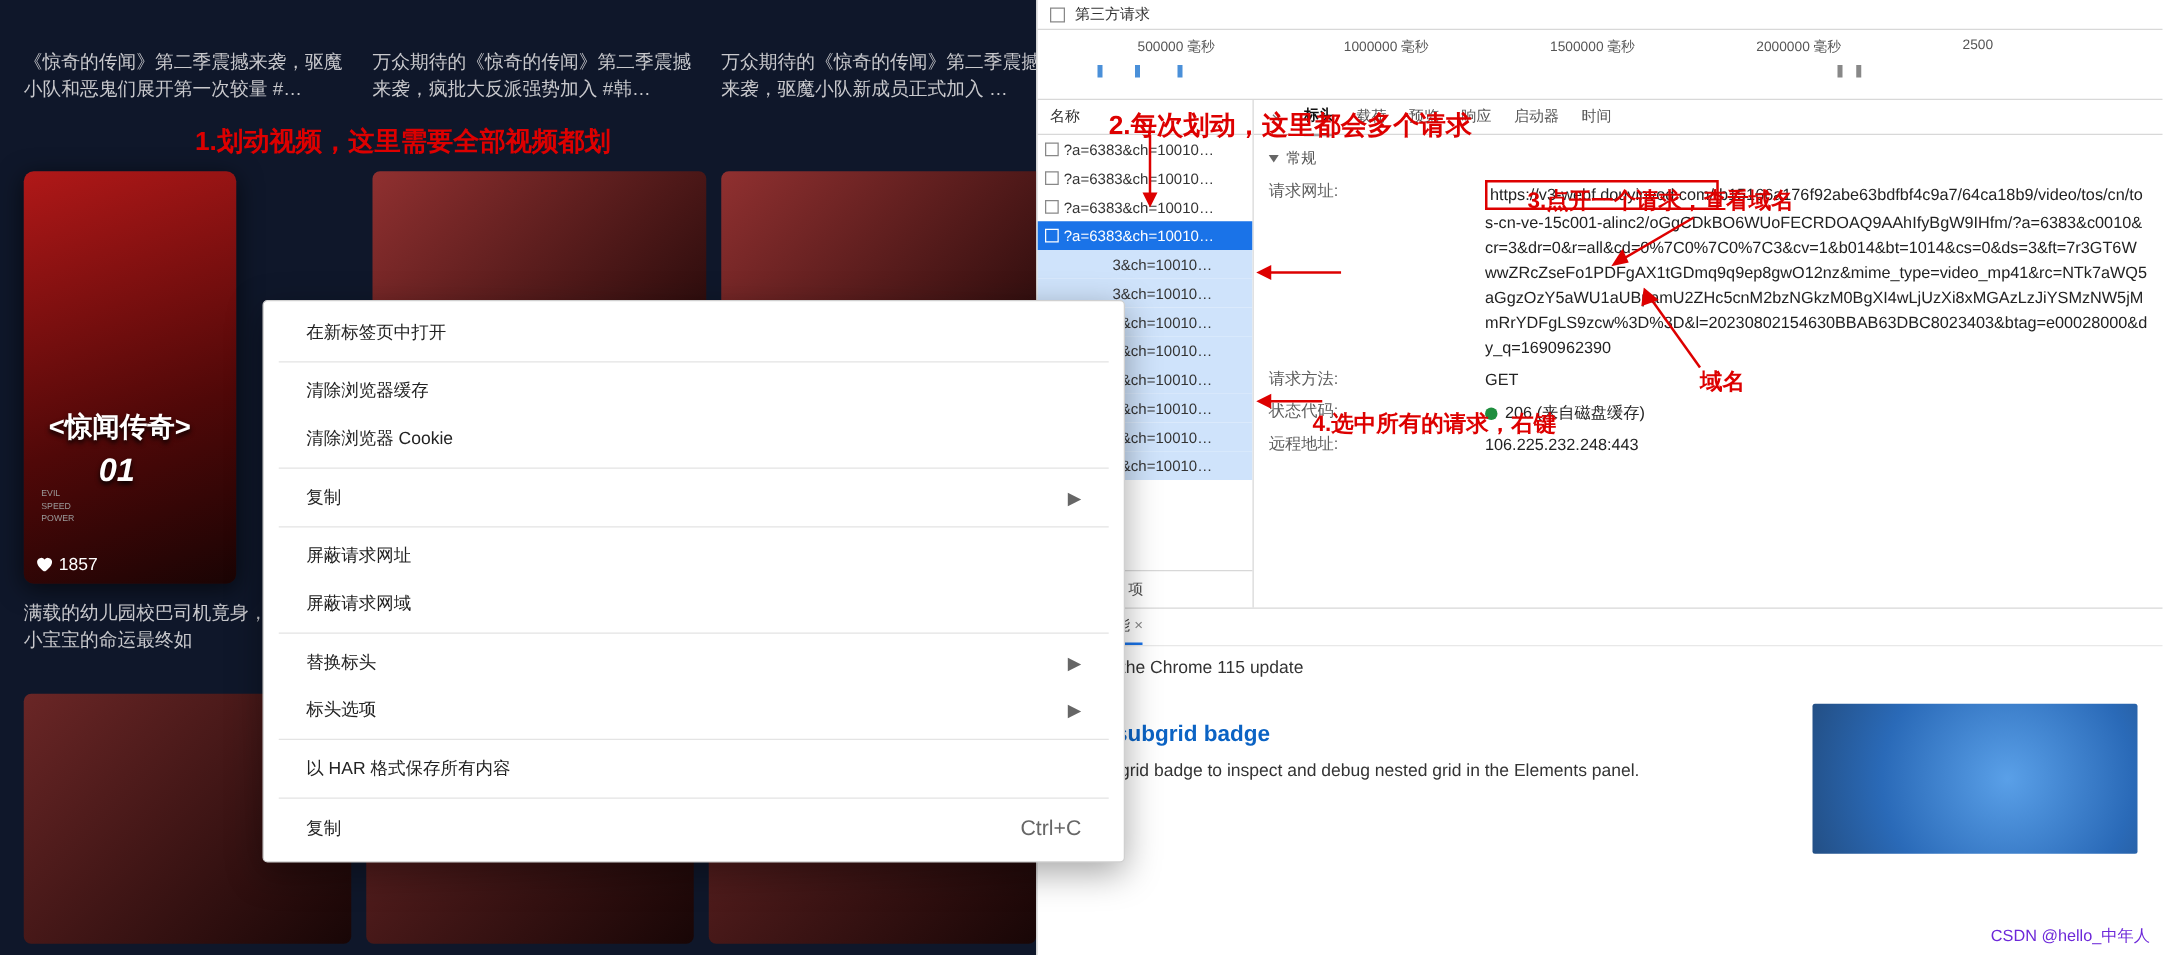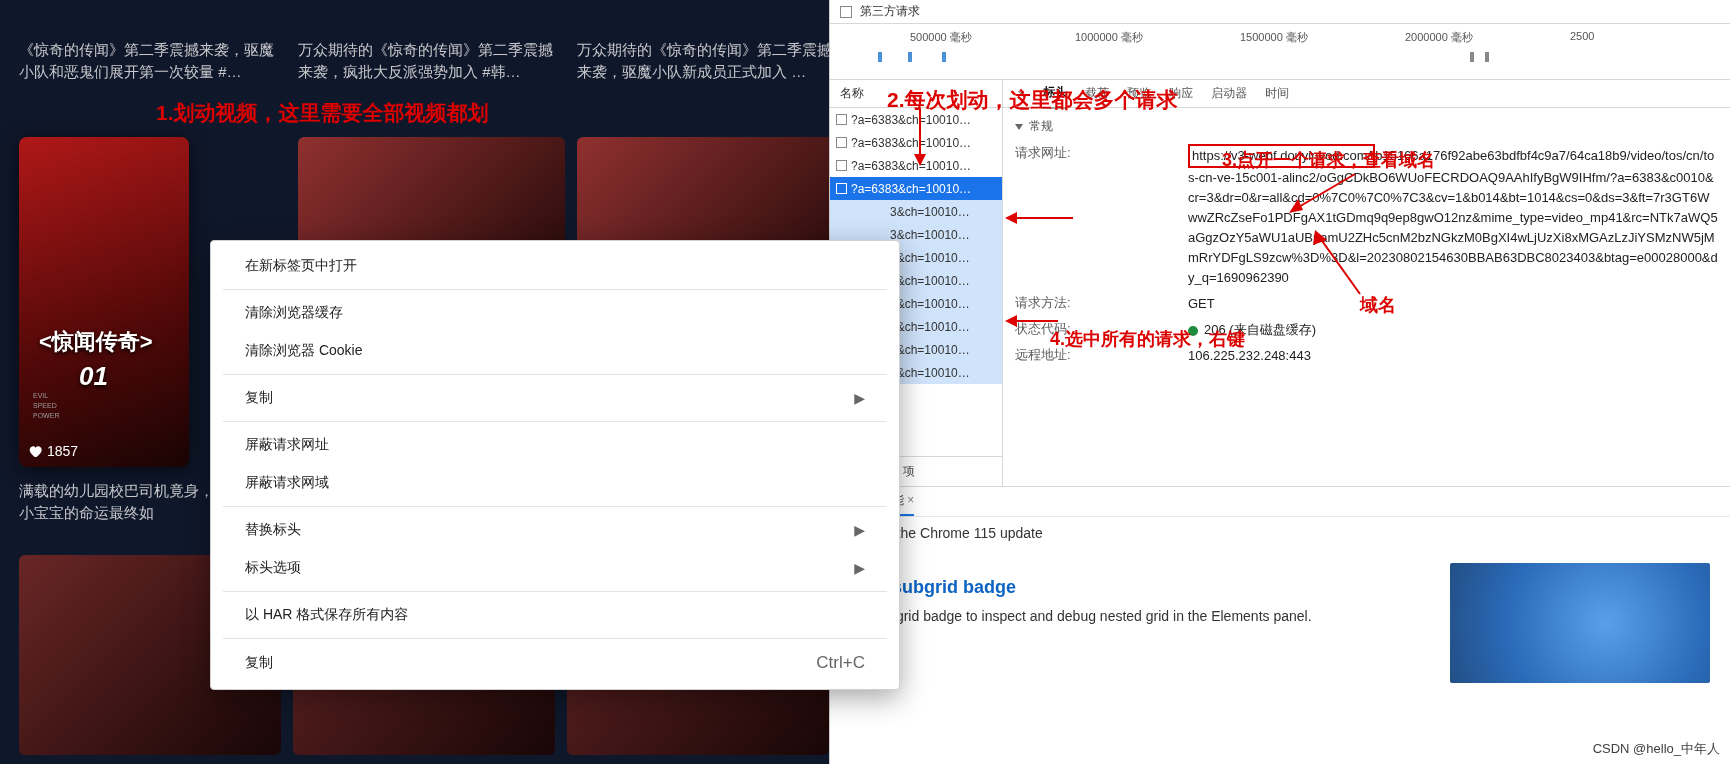--- a/index.html
+++ b/index.html
@@ -58,21 +58,21 @@
   .dot{width:10px;height:10px;border-radius:50%;background:#1e8e3e;display:inline-block;margin-right:6px;vertical-align:middle}
   .drawer{border-top:1px solid #d8d8d8}
   .dtabs{height:30px;display:flex;align-items:center;gap:14px;padding:0 12px;font-size:12px;color:#333;border-bottom:1px solid #e8e8e8}
   .dtab{padding:5px 0}
   .dtab.a{border-bottom:2px solid #1a73e8}
   .dclose{color:#888}
   .wn{padding:14px 20px;font-size:14px;color:#333;display:flex;gap:20px}
   .wn-l{flex:1}
   .wn-h{color:#0b63c4;font-size:18px;font-weight:600;margin:14px 0 10px}
   .wn-img{width:260px;height:120px;background:radial-gradient(circle at 60% 50%,#5aa0e8 0%,#2a6ab8 60%,#234f85 100%);border-radius:2px}
-  .wm{position:absolute;right:10px;bottom:6px;color:#404040;font-size:13px}
+  .wm{position:absolute;right:10px;bottom:6px;color:#6d28d9;font-size:13px}
   .mini-thumbs{position:absolute;left:19px;top:555px;display:flex;gap:12px}
   .mini{width:262px;height:200px;background:linear-gradient(135deg,#6a2626,#180606);border-radius:6px}
 </style>
 </head>
 <body>
 
 <div class="left">
   <div class="cards">
     <div class="card">
         <div class="card-title">《惊奇的传闻》第二季震撼来袭，驱魔小队和恶鬼们展开第一次较量 #…</div>

